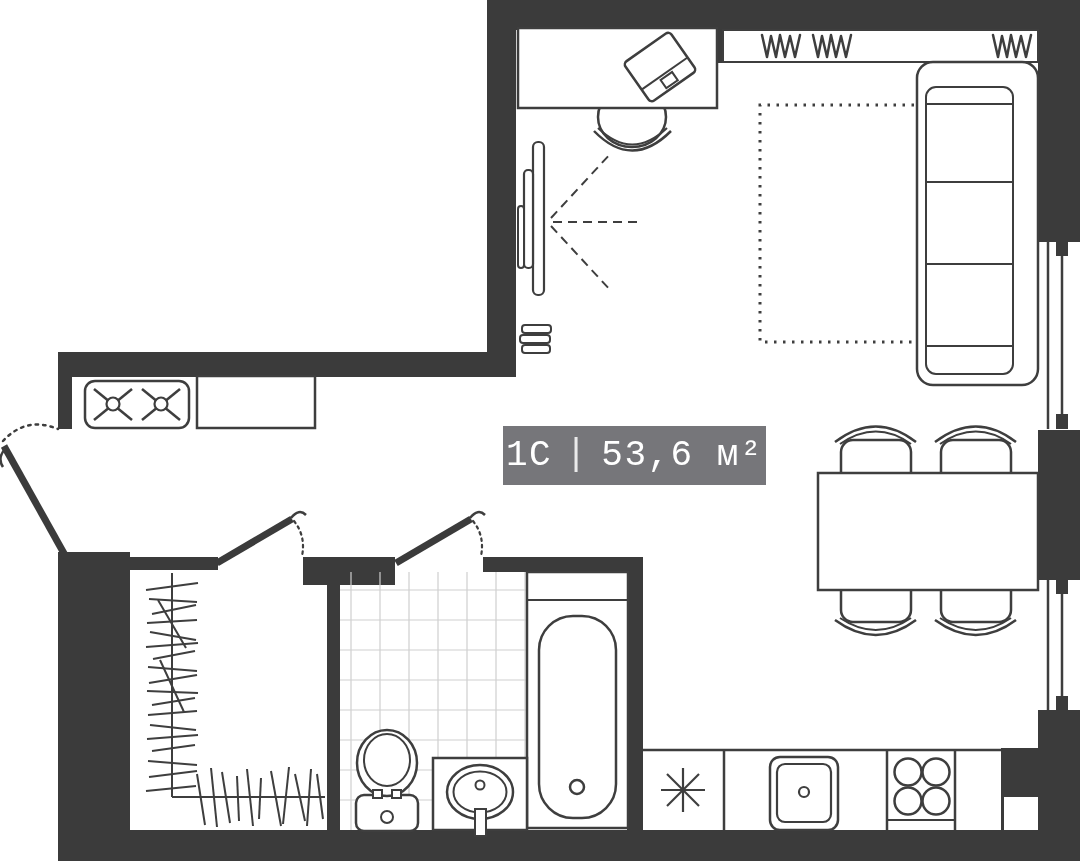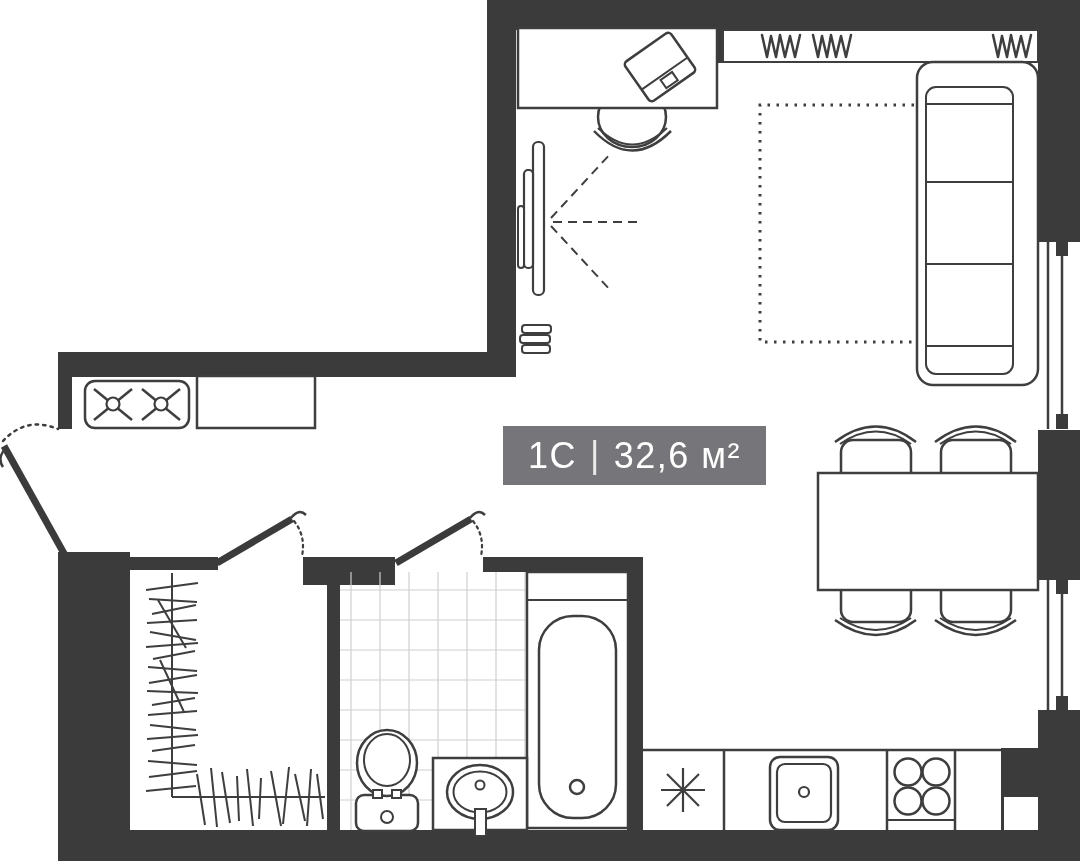--- a/index.html
+++ b/index.html
@@ -1,21 +1,21 @@
 <!DOCTYPE html>
 <html style="--wall: #3b3b3b; --line: #3e3e3e; --tile: #cfcfcf; --label-bg: #76767a; --label-text: #ffffff; --bg: #ffffff;"><head>
 <meta charset="utf-8">
 <style>
   :root{
     --wall:#3b3b3b; --line:#3e3e3e; --tile:#cfcfcf;
     --label-bg:#76767a; --label-text:#ffffff; --bg:#ffffff;
   }
   html,body{margin:0;padding:0;background:var(--bg);}
   .stage{position:relative;width:1080px;height:861px;background:var(--bg);overflow:hidden;
-         font-family:Liberation Sans, sans-serif;}
+         font-family:Liberation Mono, monospace;}
   .stage svg{position:absolute;left:0;top:0;}
   .area-label{
     position:absolute;left:503px;top:426px;width:263px;height:59px;
     background:var(--label-bg);color:var(--label-text);
     display:flex;align-items:center;justify-content:center;gap:13px;
     font-size:36px;font-weight:300;letter-spacing:1.5px;white-space:nowrap;
   }
   .area-label .sep{font-weight:300;opacity:.85;transform:translateY(-1px);}
 </style>
 </head>
@@ -266,16 +266,16 @@
       <circle cx="936" cy="801" r="13.5"></circle>
       <line x1="887" y1="820" x2="955" y2="820" stroke-width="2"></line>
     </g>
   </g>
 
 </svg>
 
 <div class="area-label">
   <span>1С</span>
   <span class="sep">|</span>
-  <span>32,6 м²</span>
+  <span>53,6 м²</span>
 </div>
 
 </div>
 
 </body></html>

